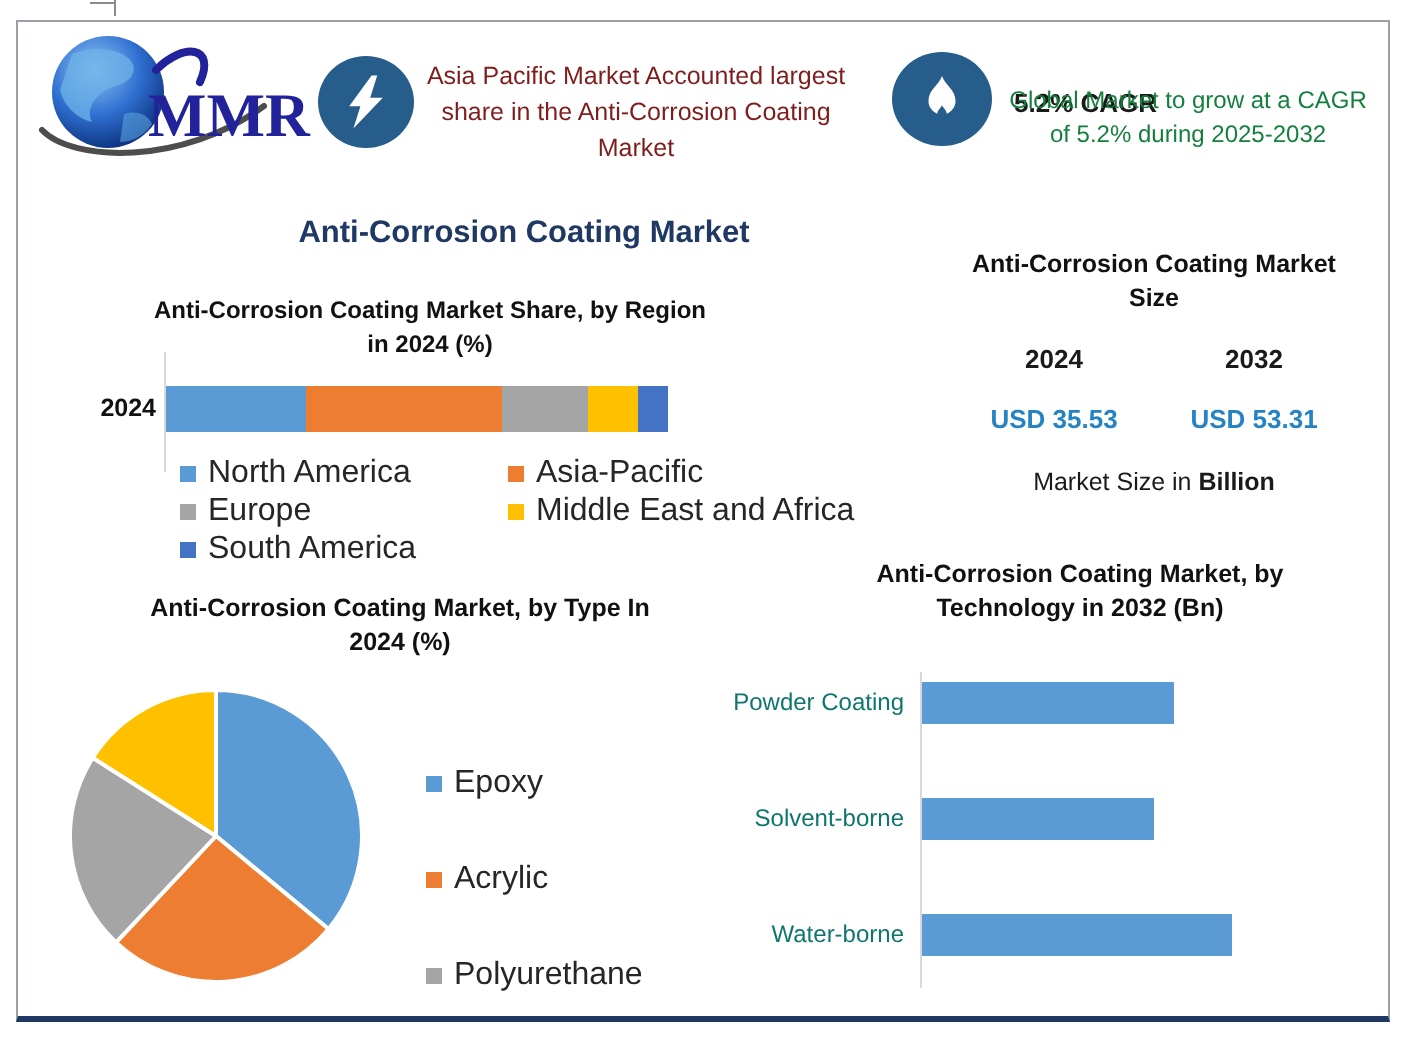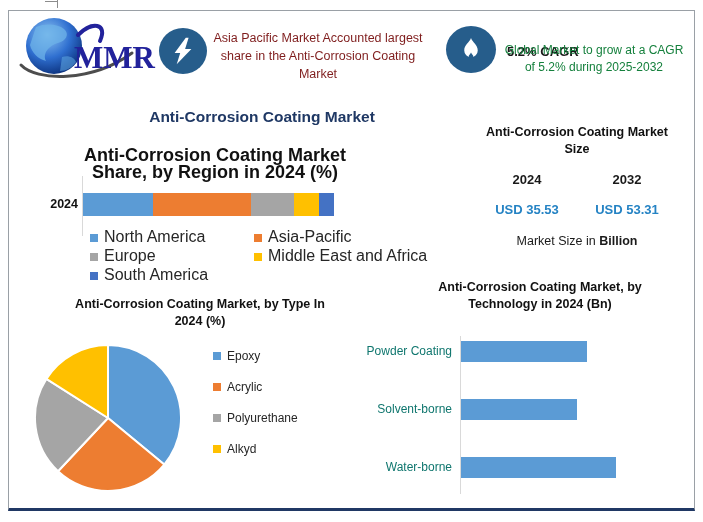--- a/index.html
+++ b/index.html
@@ -19,41 +19,41 @@
   .icon-circle{border-radius:50%;background:#265d8b;display:flex;align-items:center;justify-content:center;}
   .bolt-circle{left:159px;top:28px;width:48px;height:46px;}
   .flame-circle{left:446px;top:26px;width:50px;height:47px;}
   .banner-text{left:211px;top:29px;width:214px;font-size:12.5px;line-height:18px;color:#7f1d1d;}
   .cagr-title{left:507px;top:25px;width:180px;font-size:13px;color:#1a1a1a;text-align:left;margin-top:19px;}
   .cagr-text{left:503px;top:42px;width:182px;font-size:12px;line-height:16.5px;color:#15803d;}
 
   .main-title{left:62px;top:108px;width:400px;font-size:15.5px;color:#1f3864;}
 
   
-  .region-title{left:70px;top:147px;width:290px;font-size:18px;line-height:16.5px;color:#111;}
+  .region-title{left:70px;top:147px;width:290px;font-size:12px;line-height:16.5px;color:#111;}
   .region-axis{left:82px;top:176px;width:1px;height:60px;background:#d9d9d9;}
   .region-year{left:30px;top:197px;width:48px;font-size:12.5px;text-align:right;color:#111;}
   .region-bar{left:83px;top:193px;width:251px;height:23px;display:flex;}
   .region-bar .seg{height:100%;}
   .region-legend{left:90px;top:231px;display:grid;grid-template-columns:160px auto;row-gap:7px;column-gap:4px;}
   .lg-item{font-size:16px;color:#262626;white-space:nowrap;line-height:12px;}
   .lg-marker{display:inline-block;width:8px;height:8px;margin-right:6px;}
 
   
   .ms-title{left:477px;top:124px;width:200px;font-size:12.5px;line-height:17px;color:#111;}
   .ms-years,.ms-values{left:477px;top:172px;width:200px;display:flex;}
   .ms-values{top:202px;}
   .ms-cell{width:50%;text-align:center;font-size:13px;font-weight:bold;}
   .ms-note{left:477px;top:234px;width:200px;font-size:12.5px;color:#1a1a1a;}
 
   
   .pie-title{left:75px;top:296px;width:250px;font-size:12.5px;line-height:16.5px;color:#111;}
   .pie-svg{left:33px;top:343px;}
   .pie-legend{left:213px;top:350px;}
-  .pie-legend .lg-item{display:block;margin-bottom:19px;font-size:12px;}
+  .pie-legend .lg-item{display:block;margin-bottom:19px;font-size:16px;margin-top:36px;}
 
   
   .tech-title{left:415px;top:279px;width:250px;font-size:12.5px;line-height:16.5px;color:#111;}
   .tech-axis{left:460px;top:336px;width:1px;height:158px;background:#d9d9d9;}
   .tech-plot{left:352px;top:336px;width:335px;height:158px;}
   .tech-row{position:absolute;left:0;height:21px;width:100%;}
   .tech-label{position:absolute;left:0;top:3px;width:100px;text-align:right;font-size:12px;color:#0f766e;white-space:nowrap;}
   .tech-bar{position:absolute;left:109px;top:0;height:21px;}
 </style>
 </head>
@@ -138,21 +138,21 @@
       <path d="M 75 75 L 25.03 128.21 A 73 73 0 0 1 13.36 35.88 Z" fill="#A5A5A5" stroke="#ffffff" stroke-width="2" stroke-linejoin="round"></path>
       <path d="M 75 75 L 13.36 35.88 A 73 73 0 0 1 75.00 2.00 Z" fill="#FFC000" stroke="#ffffff" stroke-width="2" stroke-linejoin="round"></path>
     </svg>
   <div class="abs pie-legend" id="pie-legend">
       <div class="lg-item"><span class="lg-marker" style="background: rgb(91, 155, 213);"></span><span>Epoxy</span></div>
       <div class="lg-item"><span class="lg-marker" style="background: rgb(237, 125, 49);"></span><span>Acrylic</span></div>
       <div class="lg-item"><span class="lg-marker" style="background: rgb(165, 165, 165);"></span><span>Polyurethane</span></div>
       <div class="lg-item"><span class="lg-marker" style="background: rgb(255, 192, 0);"></span><span>Alkyd</span></div>
     </div>
 
-  <div class="abs tech-title center bold">Anti-Corrosion Coating Market, by Technology in 2024 (Bn)</div>
+  <div class="abs tech-title center bold">Anti-Corrosion Coating Market, by Technology in 2032 (Bn)</div>
   <div class="abs tech-axis"></div>
   <div class="abs tech-plot" id="tech-plot">
       <div class="tech-row" style="top: 5px;">
         <div class="tech-label">Powder Coating</div>
         <div class="tech-bar" style="width: 125.713px; background: rgb(91, 155, 213);"></div>
       </div>
       <div class="tech-row" style="top: 63px;">
         <div class="tech-label">Solvent-borne</div>
         <div class="tech-bar" style="width: 115.7px; background: rgb(91, 155, 213);"></div>
       </div>

